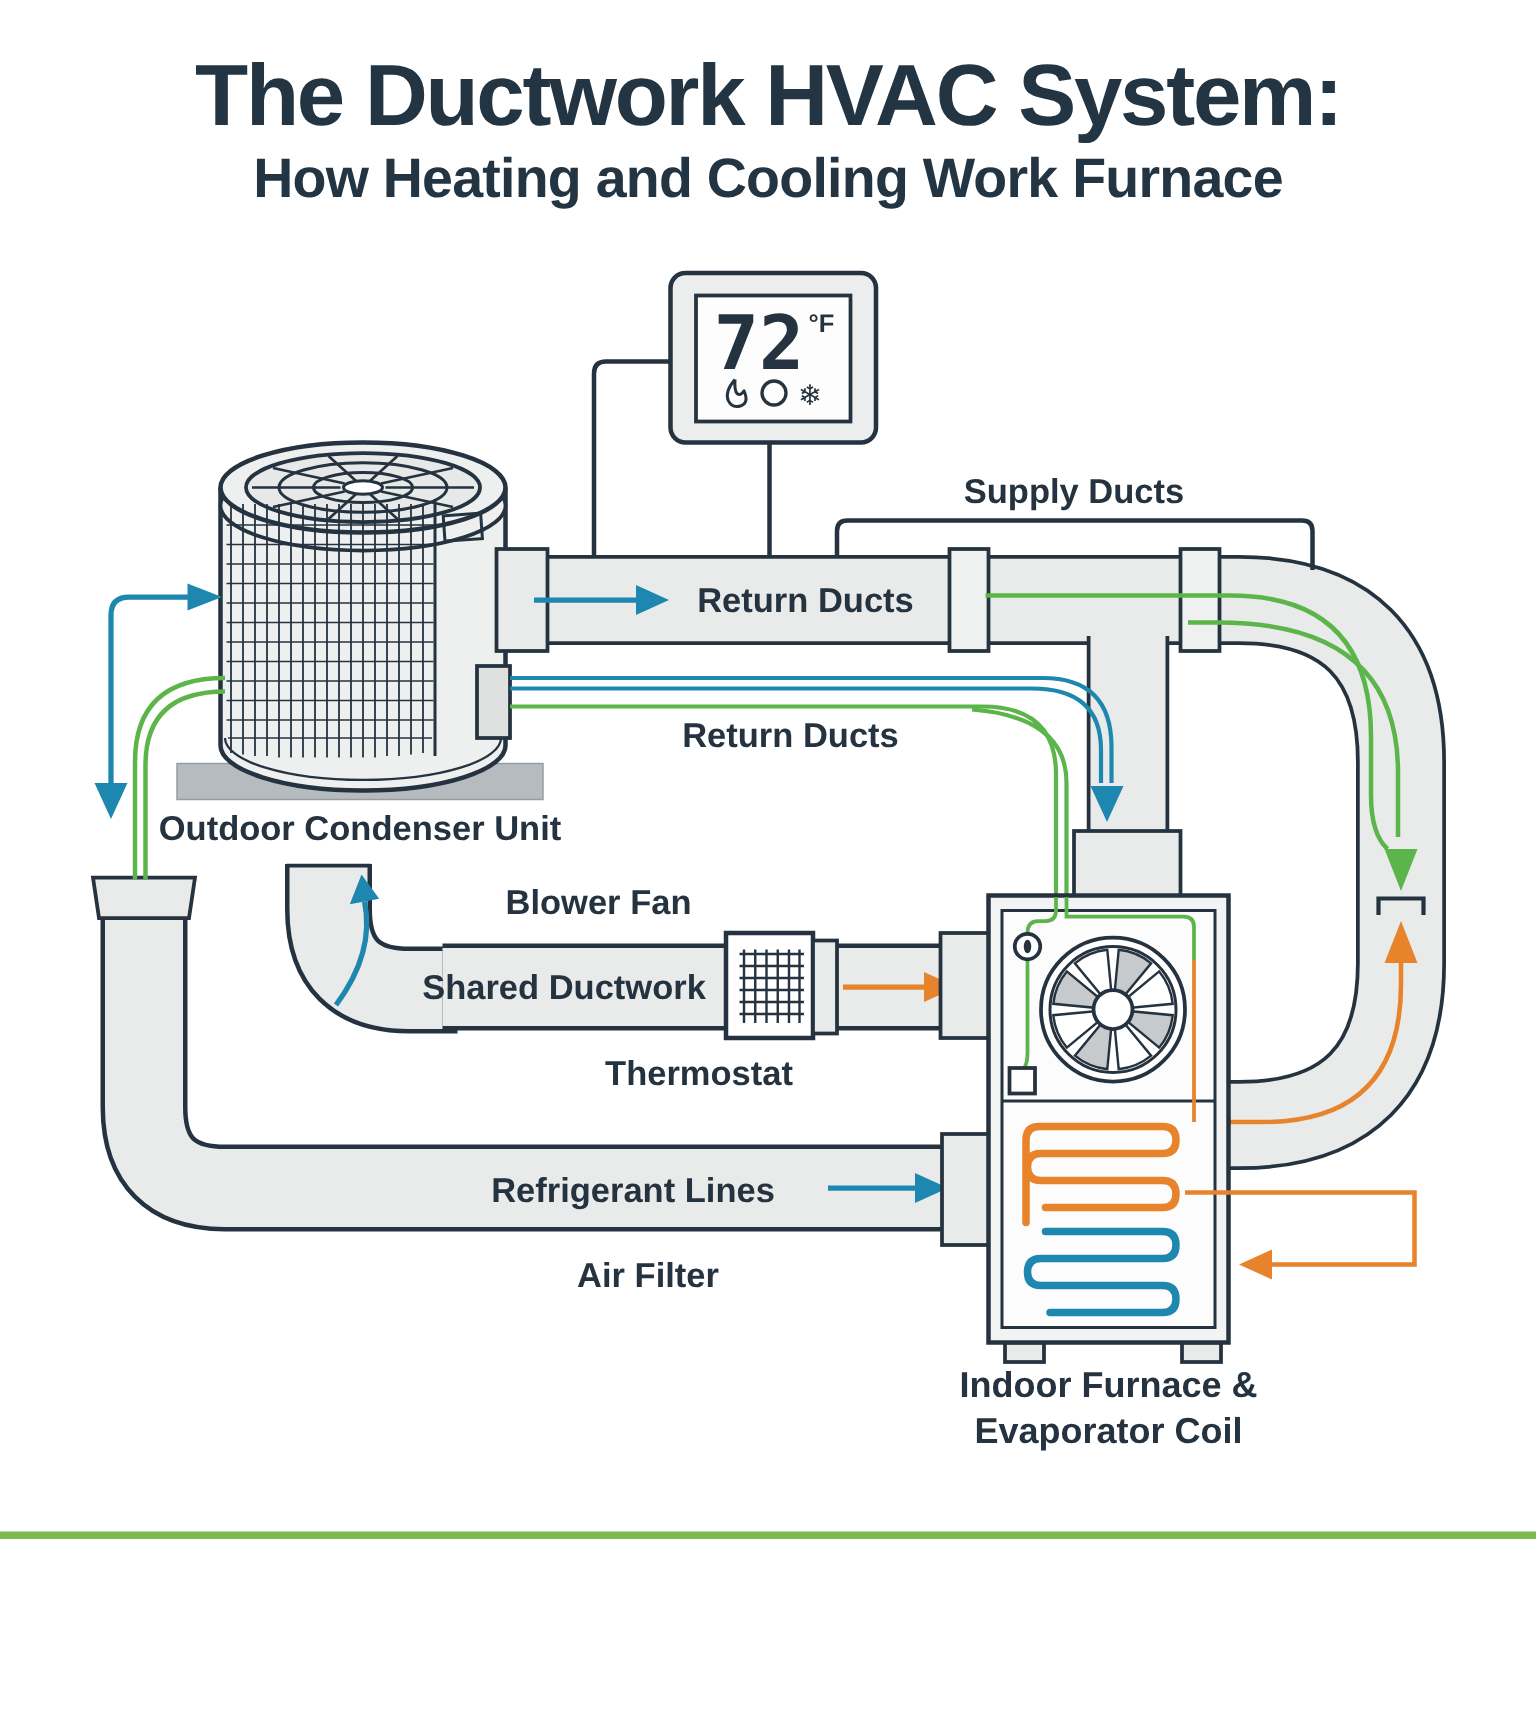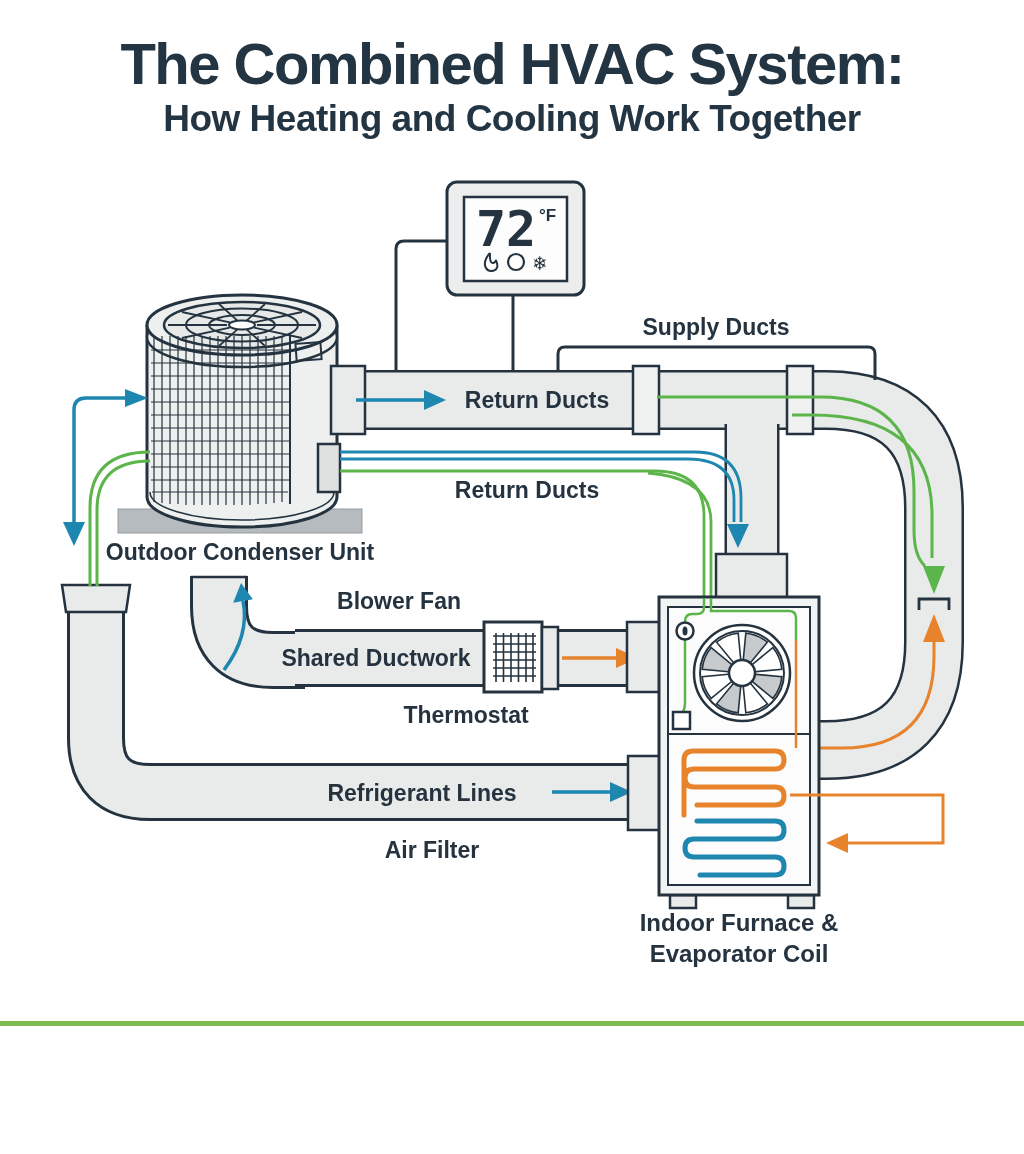--- a/index.html
+++ b/index.html
@@ -18,22 +18,22 @@
   .snow{font:400 19px "DejaVu Sans",sans-serif;fill:#24333f;}
   .ductDark{stroke:#24333f;fill:none;}
   .ductGray{stroke:#e9eaea;fill:none;}
   .outline{stroke:#24333f;fill:none;}
 </style>
 </head>
 <body>
 
 <div class="canvas">
 
-  <div class="hdr title">The Combined HVAC System:</div>
-  <div class="hdr subtitle">How Heating and Cooling Work Together</div>
+  <div class="hdr title">The Ductwork HVAC System:</div>
+  <div class="hdr subtitle">How Heating and Cooling Work Furnace</div>
 
   <svg class="diagram" viewBox="0 0 1024 1154" xmlns="http://www.w3.org/2000/svg">
 
     <g>
       <path class="outline" stroke-width="3" d="M448 241 H404 Q396 241 396 249 V372"></path>
       <path class="outline" stroke-width="3" d="M513 294 V372"></path>
     </g>
 
     <g>
       <path class="ductDark" stroke-width="58" d="M96 610 V738 Q96 792 150 792 H632"></path>

